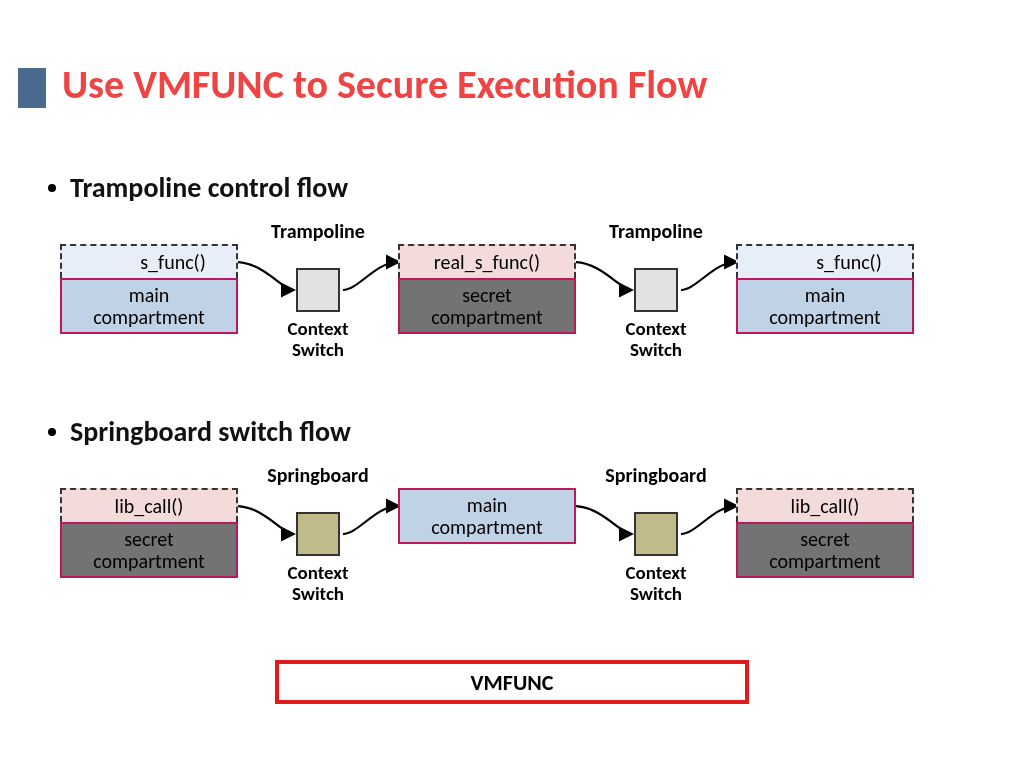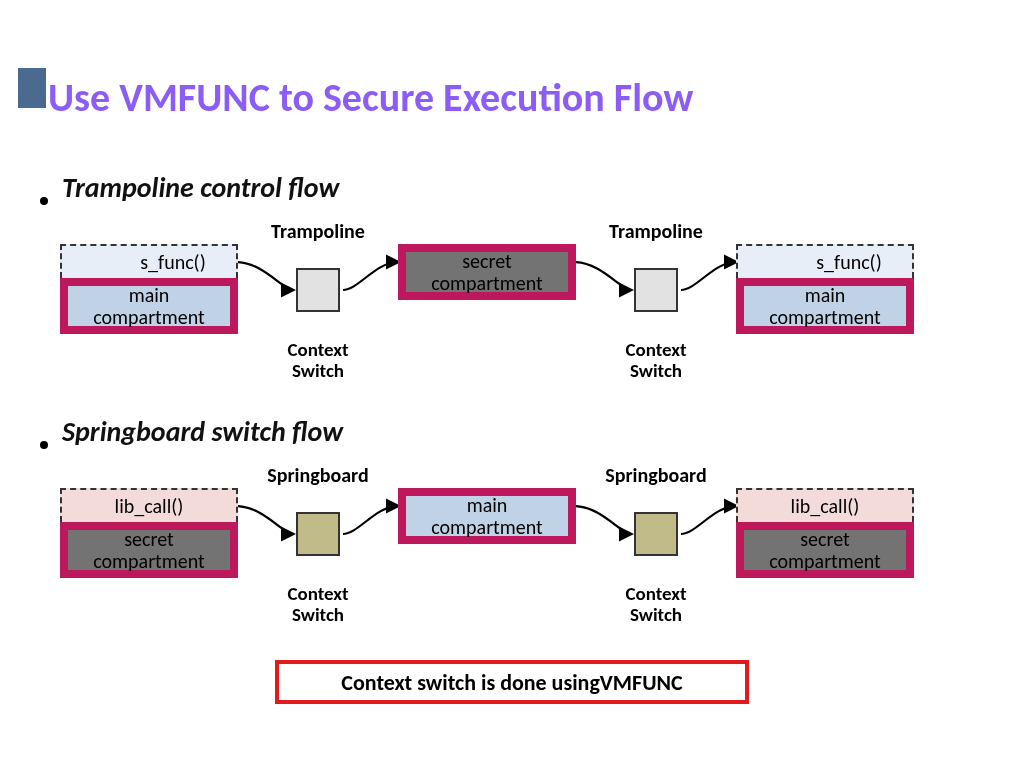--- a/index.html
+++ b/index.html
@@ -15,32 +15,30 @@
     position: absolute;
     top: 68px;
     left: 18px;
     width: 28px;
     height: 40px;
     background: #4a6a8f;
   }
   .title {
     position: absolute;
     top: 60px;
+    left: 62px;
+    font-size: 40px;
+    font-weight: 700;
+    color: #ef4444;
+  }
+  .bullet-row {
+    position: absolute;
     left: 48px;
-    font-size: 40px;
-    font-weight: 700;
-    color: #8b5cf6;
-    margin-top: 13px;
-  }
-  .bullet-row {
-    position: absolute;
-    left: 40px;
-    display: flex;
-    align-items: flex-end;
-    font-style: italic;
+    display: flex;
+    align-items: center;
   }
   .bullet-dot {
     width: 8px;
     height: 8px;
     background: #000;
     border-radius: 50%;
     margin-right: 14px;
   }
   .bullet-text {
     font-size: 28px;
@@ -63,21 +61,21 @@
     height: 34px;
     border: 2px dashed #333;
     border-bottom: none;
     display: flex;
     align-items: center;
     justify-content: center;
     font-size: 20px;
   }
   .c-bot {
     height: 56px;
-    border: 8px solid #be185d;
+    border: 2px solid #be185d;
     display: flex;
     flex-direction: column;
     align-items: center;
     justify-content: center;
     font-size: 20px;
     line-height: 1.1;
     text-align: center;
   }
   .blue-light { background: #e7eef7; padding-left: 48px; }
   .blue-med  { background: #c0d2e5; }
@@ -110,21 +108,20 @@
   .switch-olive { background: #c0bb88; }
   .switch-label {
     position: absolute;
     top: 75px;
     left: 0;
     width: 100%;
     text-align: center;
     font-size: 19px;
     font-weight: 700;
     line-height: 1.1;
-    margin-top: 21px;
   }
   .arrow-svg {
     position: absolute;
     top: 0;
     left: 0;
     width: 160px;
     height: 90px;
     pointer-events: none;
   }
 
@@ -169,20 +166,21 @@
           </marker>
         </defs>
       <path d="M-2 18 C 25 18, 45 46, 55 46" stroke="#000" stroke-width="2.2" fill="none" marker-end="url(#ah1)"></path>
       <path d="M105 46 C 120 46, 138 18, 160 18" stroke="#000" stroke-width="2.2" fill="none" marker-end="url(#ah1)"></path>
     </svg>
     <div class="switch-box switch-grey"></div>
     <div class="switch-label">Context<br>Switch</div>
   </div>
 
   <div class="compartment-box">
+    <div class="c-top red-light">real_s_func()</div>
     <div class="c-bot red-med">secret<br>compartment</div>
   </div>
 
   <div class="connector-col">
     <div class="conn-label">Trampoline</div>
     <svg class="arrow-svg" viewBox="0 0 160 90">
       <defs>
           <marker id="ah2" viewBox="0 0 10 10" refX="8" refY="5" markerWidth="7" markerHeight="7" orient="auto">
             <path d="M0 0 L10 5 L0 10 z" fill="#000"></path>
           </marker>
@@ -248,15 +246,14 @@
   </div>
 
   <div class="compartment-box">
     <div class="c-top red-light">lib_call()</div>
     <div class="c-bot red-med">secret<br>compartment</div>
   </div>
 
 </div>
 
 <div class="callout" style="top:660px">
-  <span>Context switch is done using </span>
   <span class="ul">VMFUNC</span>
 </div>
 
 </body></html>

